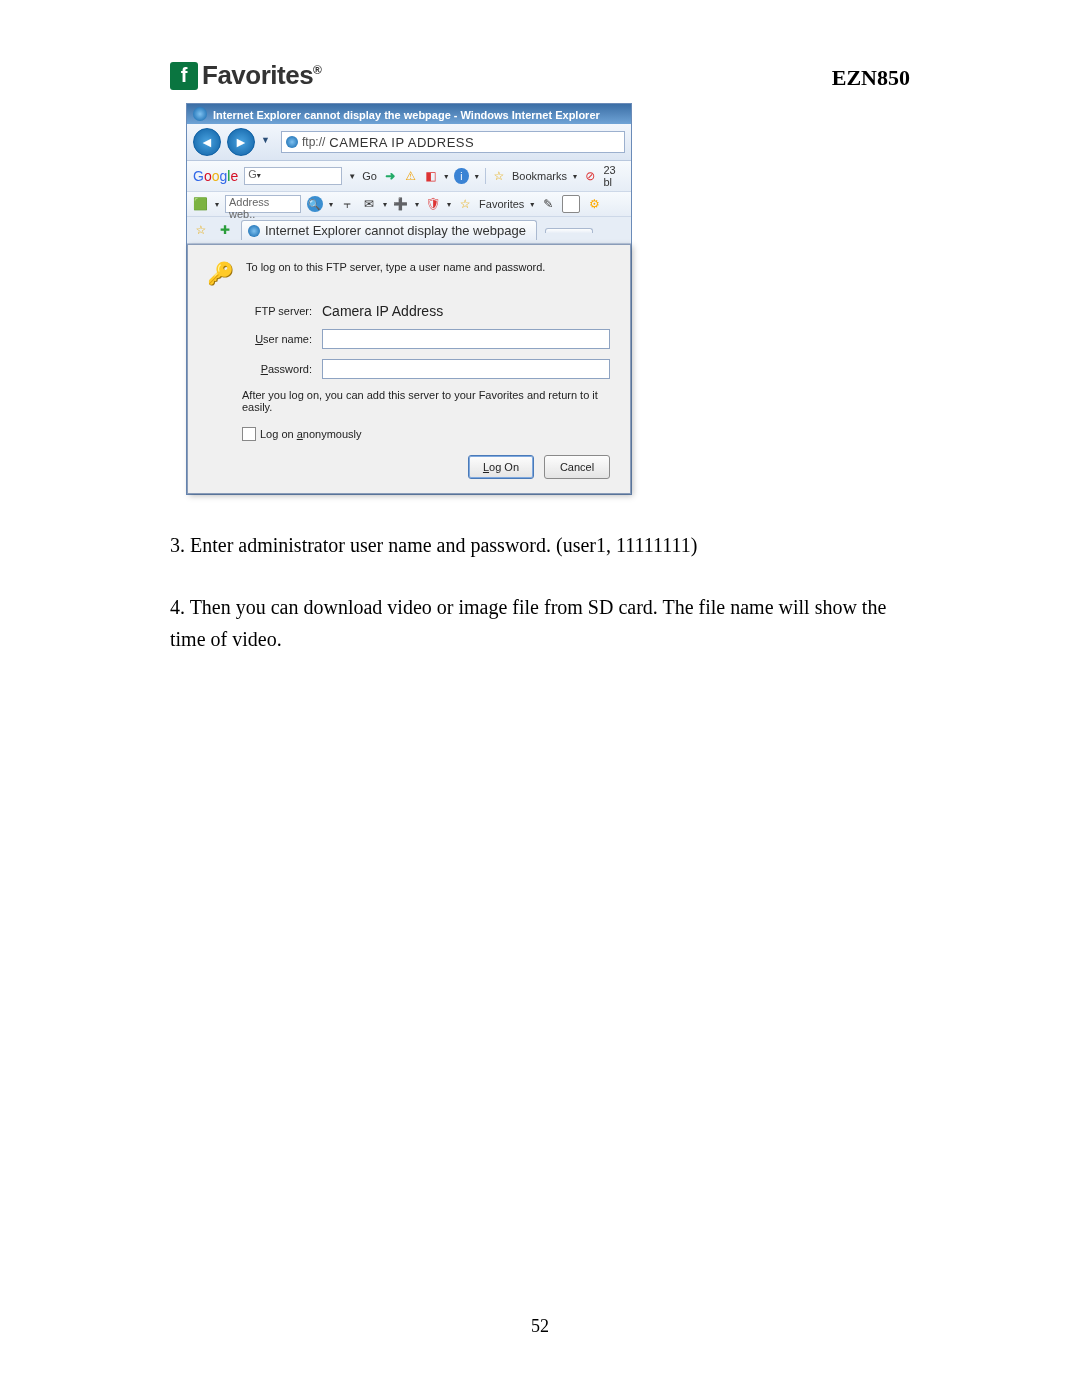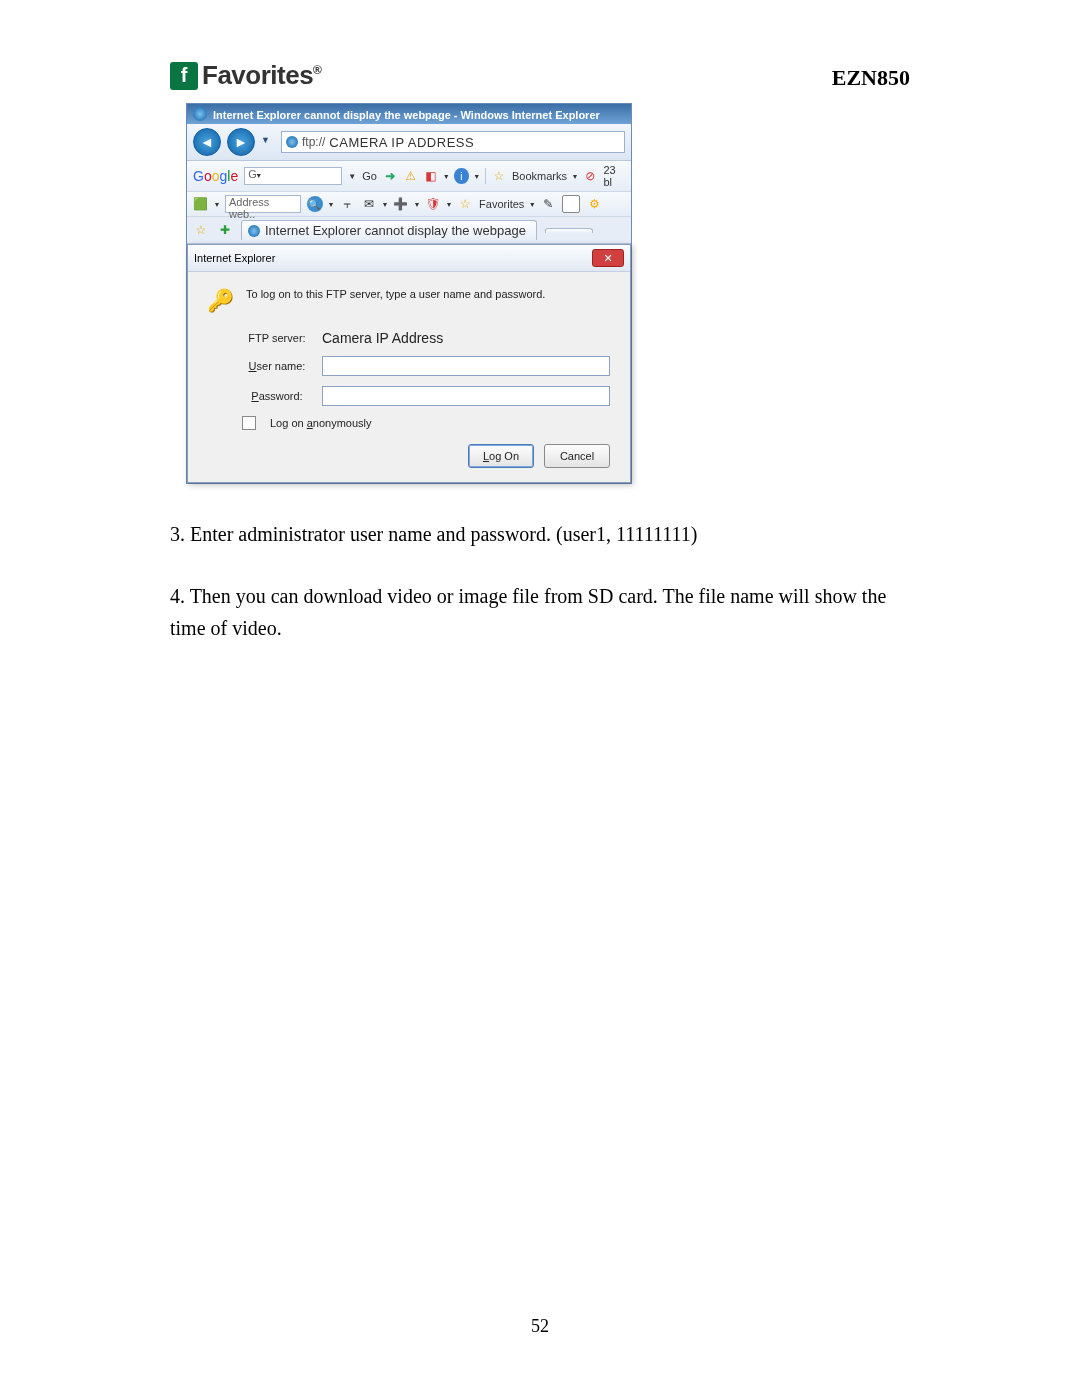--- a/index.html
+++ b/index.html
@@ -232,34 +232,34 @@
     width: 26px;
     height: 26px;
     display:flex;align-items:center;justify-content:center;
     font-size: 22px;
     color: #d6a400;
     flex: none;
     margin-right: 6px;
   }
   .dlg-label {
     width: 70px;
-    text-align: center;
+    text-align: right;
   }
   .dlg-input {
     flex: 1;
     height: 18px;
     border: 1px solid #8ea3c2;
     background: #fff;
     padding: 0 4px;
     font-size: 11px;
   }
   .dlg-note {
     margin: 8px 0 14px 0;
   }
-  .cb-row { display:flex; align-items:center; gap:14px; margin-bottom:14px;}
+  .cb-row { display:flex; align-items:center; gap:4px; margin-bottom:14px;}
   .cb {
     width: 12px; height: 12px; border:1px solid #888; background:#fff;
   }
   .dlg-btnrow {
     display: flex;
     justify-content: flex-end;
     gap: 10px;
   }
   .dlg-btn {
     min-width: 64px;
@@ -365,44 +365,41 @@
       <span class="ico bm">☆</span>
       <span class="ico gn">✚</span>
       <div class="tab">
         <span class="ie-icon" style="width:12px;height:12px"></span>
         <span>Internet Explorer cannot display the webpage</span>
       </div>
       <div class="tab" style="width:30px"></div>
     </div>
 
     <div class="dialog">
-      <div class="dlg-title">
-        <span>Internet Explorer</span>
-        <div class="dlg-close">✕</div>
-      </div>
       <div class="dlg-body">
         <div style="display:flex;align-items:flex-start;gap:6px;margin-bottom:16px">
           <div class="key-icon">🔑</div>
           <div style="flex:1">
             <div>To log on to this FTP server, type a user name and password.</div>
           </div>
         </div>
         <div style="padding-left:34px">
           <div class="dlg-row">
             <div class="dlg-label">FTP server:</div>
             <div style="font-family:Arial,sans-serif;font-size:14px">Camera IP Address</div>
           </div>
           <div class="dlg-row">
             <div class="dlg-label underline-first">User name:</div>
             <input class="dlg-input" style="">
           </div>
           <div class="dlg-row">
             <div class="dlg-label underline-first">Password:</div>
             <input class="dlg-input" type="password" style="">
           </div>
+          <div class="dlg-note">After you log on, you can add this server to your Favorites and return to it easily.</div>
           <div class="cb-row">
             <div class="cb"></div>
             <span>Log on <u>a</u>nonymously</span>
           </div>
           <div class="dlg-btnrow">
             <div class="dlg-btn default"><u>L</u>og On</div>
             <div class="dlg-btn">Cancel</div>
           </div>
         </div>
       </div>

